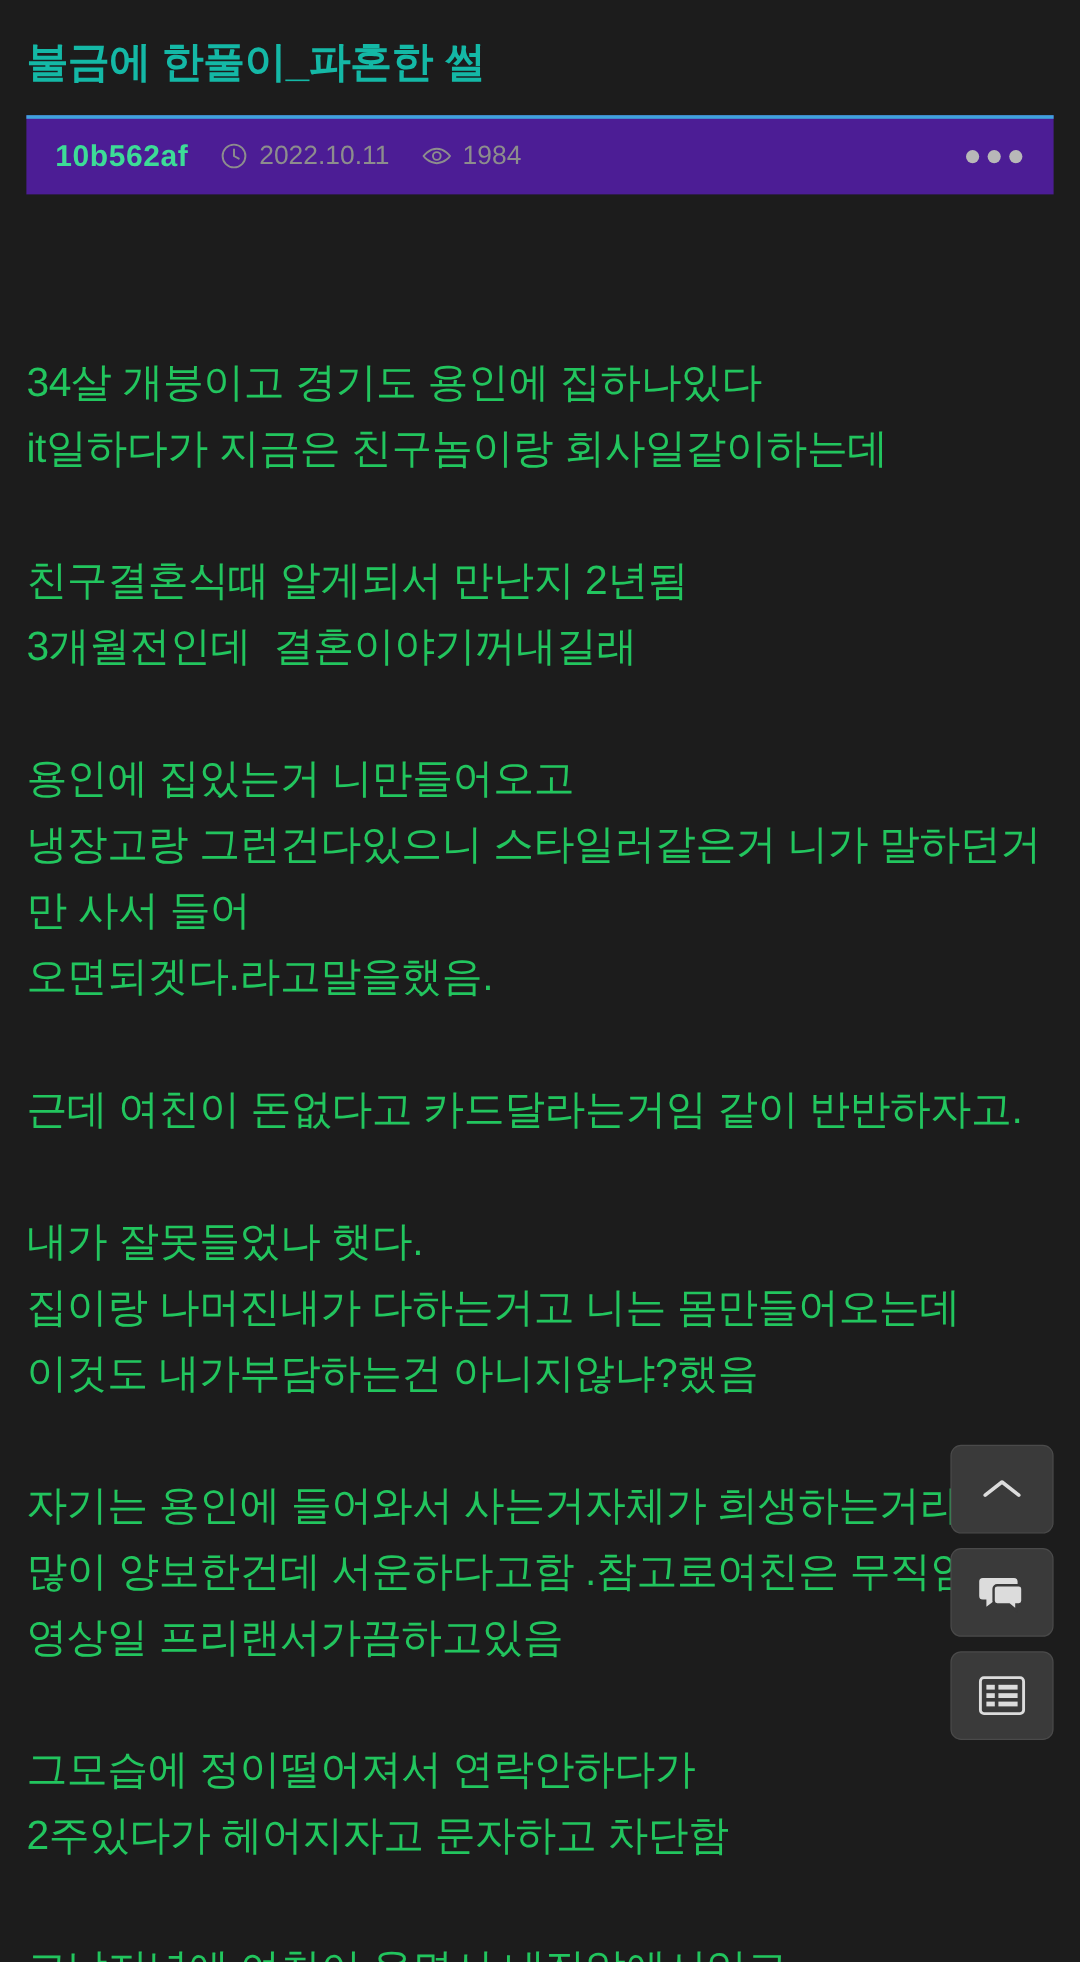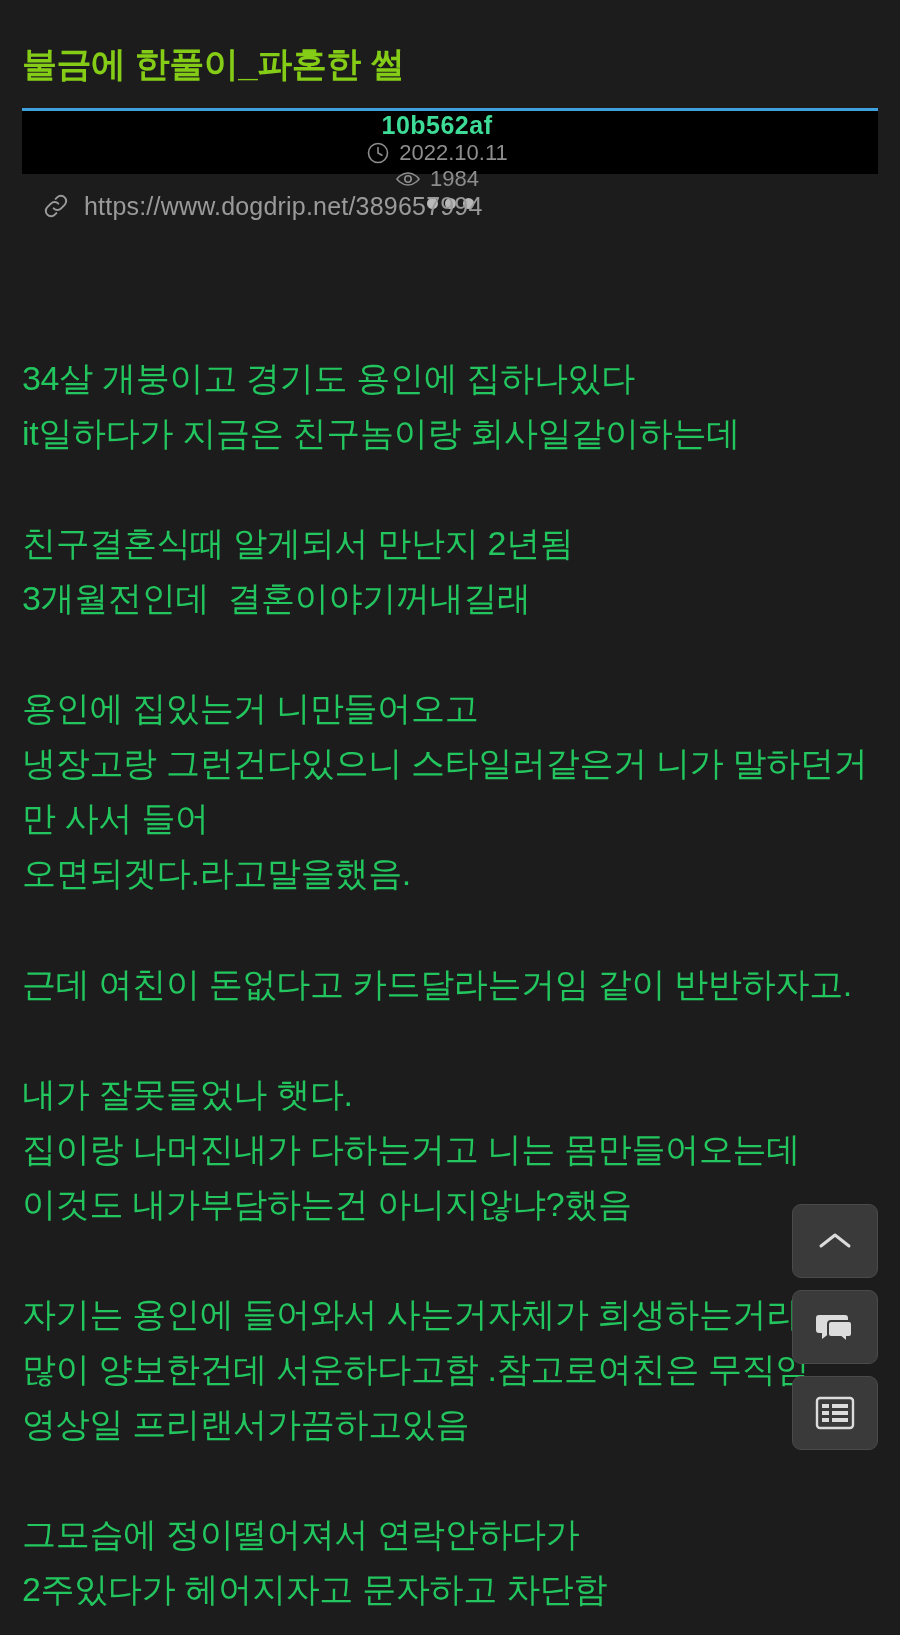--- a/index.html
+++ b/index.html
@@ -23,37 +23,35 @@
     box-sizing: border-box;
   }
 
   
   .title-wrap {
     padding: 30px 22px 22px 22px;
   }
   .post-title {
     font-size: 35px;
     font-weight: bold;
-    color: #84cc16;
+    color: #14b8a6;
     letter-spacing: -0.5px;
     line-height: 1.25;
-    margin-top: 12px;
   }
 
   
   .meta-bar {
     margin: 0 22px;
-    background: #000000;
+    background: #4c1d95;
     border-top: 3px solid #3fa2dd;
     height: 66px;
     display: flex;
     align-items: center;
-    padding: 0 38px;
+    padding: 0 24px;
     box-sizing: border-box;
-    flex-direction: column;
   }
   .author {
     color: #3ddc97;
     font-size: 25px;
     font-weight: bold;
     letter-spacing: 0.5px;
     margin-right: 26px;
   }
   .meta-item {
     display: flex;
@@ -164,29 +162,20 @@
 
     <div class="meta-spacer"></div>
 
     <div class="more-dots">
       <i></i>
       <i></i>
       <i></i>
     </div>
   </div>
 
-  <div class="link-row">
-    <span class="ico">
-      <svg width="28" height="28" viewBox="0 0 24 24">
-        <path d="M10 14a4.5 4.5 0 006.4 0l3-3a4.5 4.5 0 00-6.4-6.4l-1.3 1.3" fill="none" stroke="#9a9a9a" stroke-width="1.7" stroke-linecap="round"></path>
-        <path d="M14 10a4.5 4.5 0 00-6.4 0l-3 3a4.5 4.5 0 006.4 6.4l1.3-1.3" fill="none" stroke="#9a9a9a" stroke-width="1.7" stroke-linecap="round"></path>
-      </svg>
-    </span>
-    <span class="link-url">https://www.dogdrip.net/389657994</span>
-  </div>
 
   <div class="post-body">34살 개붕이고 경기도 용인에 집하나있다
 it일하다가 지금은 친구놈이랑 회사일같이하는데
 
 친구결혼식때 알게되서 만난지 2년됨
 3개월전인데  결혼이야기꺼내길래
 
 용인에 집있는거 니만들어오고
 냉장고랑 그런건다있으니 스타일러같은거 니가 말하던거만 사서 들어
 오면되겟다.라고말을했음.

